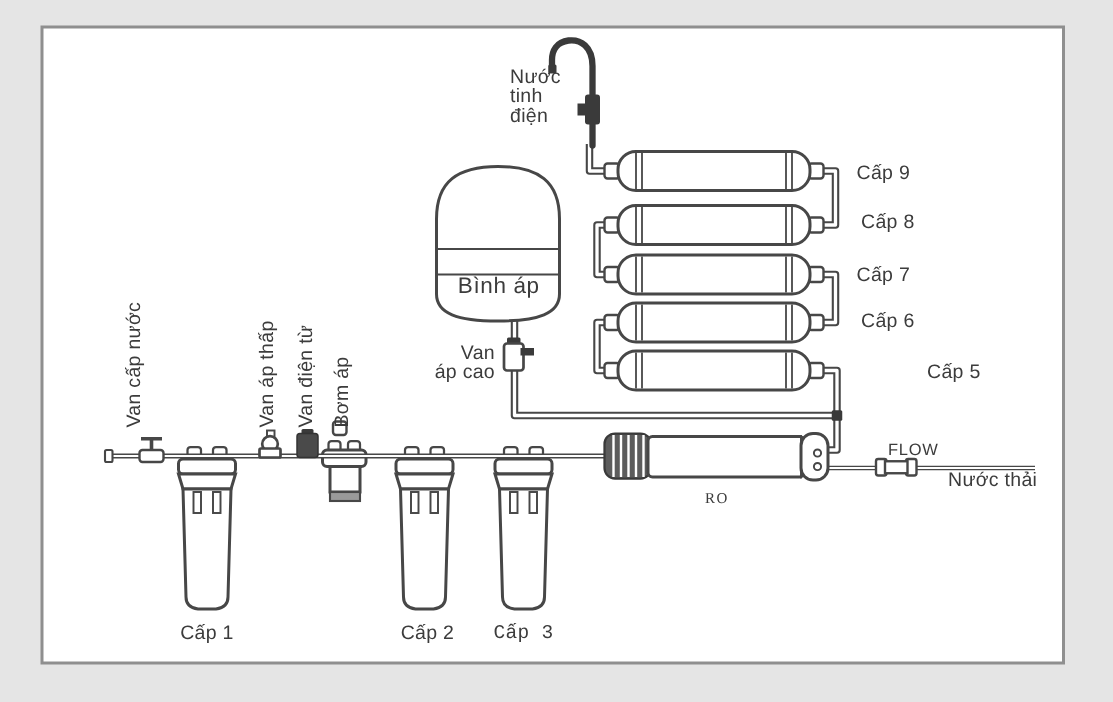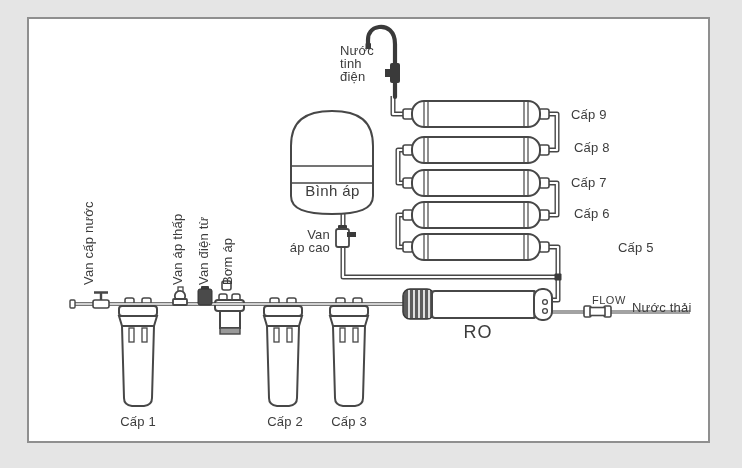--- a/index.html
+++ b/index.html
@@ -26,21 +26,21 @@
     line-height:14px;
     letter-spacing:.2px;
     white-space:nowrap;
     transform-origin:0 0;
     transform:rotate(-90deg);
   }
   .center{text-align:center;}
   .right{text-align:right;}
   .tank-label{font-size:15px;letter-spacing:.4px;}
   .flow-label{font-size:11px;letter-spacing:.5px;}
-  .ro-label{font-size:18px;letter-spacing:1px;}
+  .ro-label{font-size:10px;letter-spacing:1px;font-family:Liberation Serif, serif;}
   
   .shape{fill:#ffffff;stroke:#474747;}
   .line{fill:none;stroke:#474747;}
   .pipe-o{fill:none;stroke:#474747;stroke-width:5;stroke-linejoin:round;}
   .pipe-i{fill:none;stroke:#ffffff;stroke-width:2.2;stroke-linejoin:round;}
   .tpipe-o{fill:none;stroke:#474747;stroke-width:3.4;stroke-linejoin:round;}
   .tpipe-i{fill:none;stroke:#ffffff;stroke-width:1.4;stroke-linejoin:round;}
   .wpipe-o{fill:none;stroke:#474747;stroke-width:3;stroke-linejoin:round;}
   .wpipe-i{fill:none;stroke:#ffffff;stroke-width:1.2;stroke-linejoin:round;}
   .dark{fill:#3a3a3a;}
@@ -205,21 +205,21 @@
   <div class="vlabel" style="left:221px;top:285px;">Bơm áp</div>
 
   <div class="label" style="left:571px;top:108px;">Cấp 9</div>
   <div class="label" style="left:574px;top:141px;">Cấp 8</div>
   <div class="label" style="left:571px;top:176px;">Cấp 7</div>
   <div class="label" style="left:574px;top:207px;text-align:right;">Cấp 6</div>
   <div class="label" style="left:571px;top:241px;margin-left:47px;">Cấp 5</div>
 
   <div class="label center" style="left:108px;top:415px;width:60px;">Cấp 1</div>
   <div class="label center" style="left:255px;top:415px;width:60px;">Cấp 2</div>
-  <div class="label center" style="left:319px;top:415px;width:60px;">Cấp 3</div>
+  <div class="label center" style="left:319px;top:415px;width:60px;font-family:Liberation Mono, monospace;">Cấp 3</div>
 
   <div class="label ro-label center" style="left:460px;top:326px;width:36px;">RO</div>
 
   <div class="label flow-label" style="left:580px;top:294px;padding-left:12px;">FLOW</div>
 
-  <div class="label" style="left:632px;top:301px;text-align:center;">Nước thải</div>
+  <div class="label" style="left:632px;top:313px;text-align:center;">Nước thải</div>
 
 </div>
 
 </body></html>

